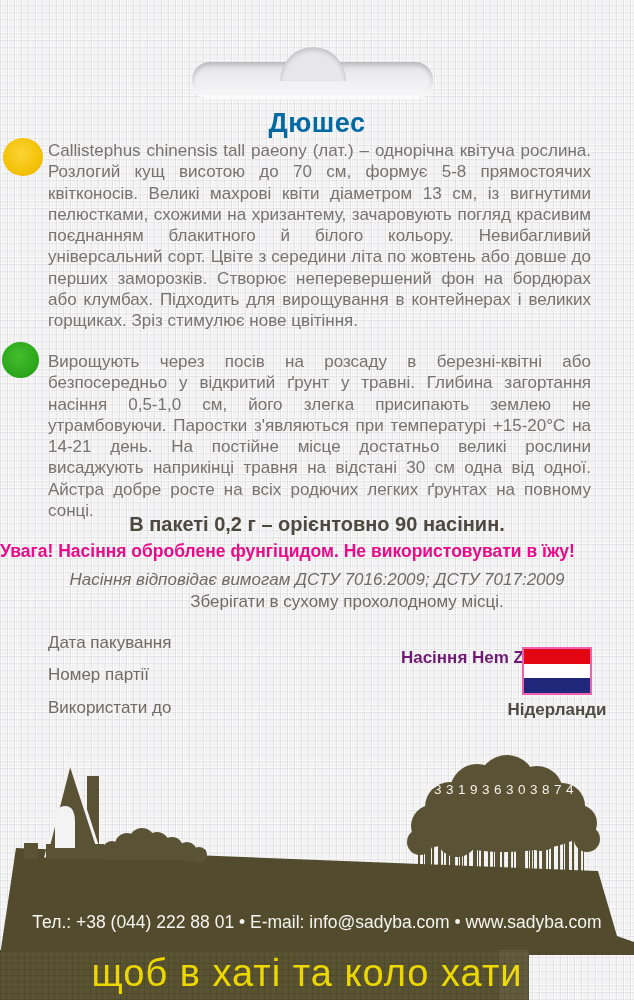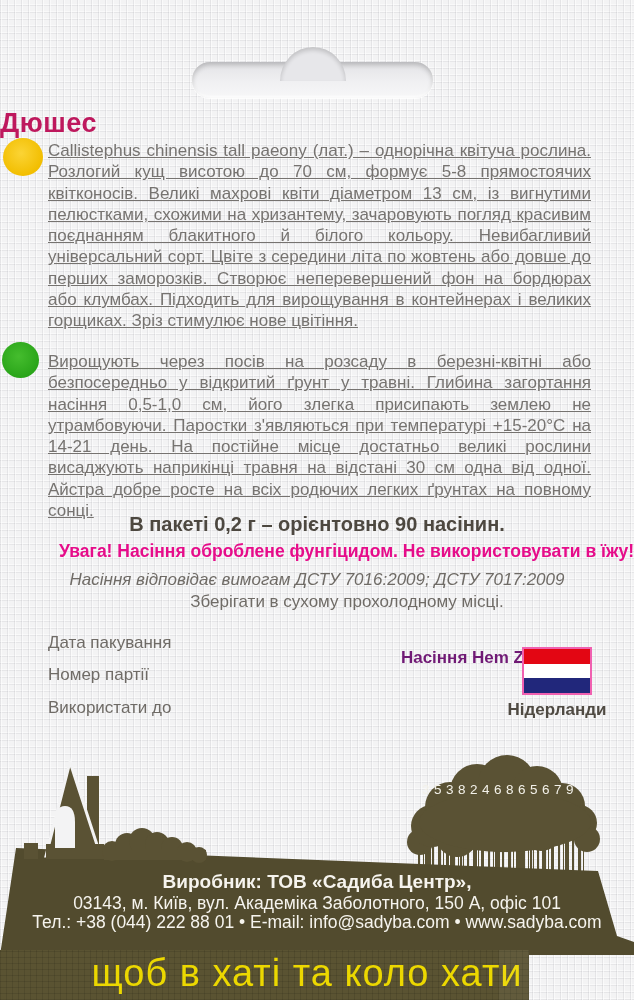--- a/index.html
+++ b/index.html
@@ -19,37 +19,37 @@
     background:linear-gradient(180deg,#e3e3e6 0%,#f0f0f2 55%,#f7f7f8 100%);
     box-shadow:inset 0 3px 5px rgba(0,0,0,.20), inset 0 -2px 2px rgba(255,255,255,.85), 0 1px 1px rgba(255,255,255,.9);
   }
   .hang-slot::before{
     content:"";position:absolute;top:-15px;left:50%;transform:translateX(-50%);
     width:66px;height:34px;border-radius:50% 50% 0 0 / 100% 100% 0 0;
     background:#e7e7ea;box-shadow:inset 0 3px 4px rgba(0,0,0,.16);
   }
 
   .title{
-    left:0;top:108px;width:634px;
-    font-size:27px;font-weight:bold;color:#be185d;letter-spacing:.5px;
+    left:0;top:108px;width:634px;text-align:center;
+    font-size:27px;font-weight:bold;color:#0369a1;letter-spacing:.5px;
   }
 
   .dot{border-radius:50%;}
   .dot-yellow{left:3px;top:138px;width:40px;height:38px;background:radial-gradient(circle at 45% 40%,#fbd435,#f2be00 70%);}
   .dot-green{left:2px;top:342px;width:37px;height:36px;background:radial-gradient(circle at 45% 40%,#45bd2e,#28a318 75%);}
 
   .para{
     left:48px;width:543px;text-align:justify;
-    font-size:17px;line-height:21.3px;color:#767370;text-decoration:underline;
+    font-size:17px;line-height:21.3px;color:#767370;
   }
   .p1{top:140px;}
   .p2{top:351px;}
 
   .packet-info{left:0;top:513px;width:634px;text-align:center;font-size:20px;font-weight:bold;color:#4d4840;}
-  .warning{left:0;top:541px;width:634px;text-align:right;font-size:17.5px;font-weight:bold;color:#e60c8a;}
+  .warning{left:0;top:541px;width:634px;text-align:left;font-size:17.5px;font-weight:bold;color:#e60c8a;}
   .standards{left:0;width:634px;text-align:center;font-size:17px;color:#6f6b66;}
   .std1{top:570px;font-style:italic;} .std2{top:592px;padding-left:30px;}
 
   .field-label{left:48px;font-size:17px;color:#6f6b66;margin-top:6px;}
   .f1{top:627px;} .f2{top:659px;} .f3{top:692px;}
 
   .supplier{right:42px;top:648px;font-size:17px;font-weight:bold;color:#701a75;}
   .flag{
     left:522px;top:647px;width:70px;height:48px;box-sizing:border-box;
     border:2px solid #f060b0;display:flex;flex-direction:column;
@@ -152,21 +152,19 @@
       <circle cx="537" cy="42" r="26"></circle>
       <circle cx="562" cy="56" r="23"></circle>
       <circle cx="579" cy="73" r="18"></circle>
       <circle cx="587" cy="89" r="13"></circle>
       <circle cx="457" cy="86" r="21"></circle>
       <circle cx="500" cy="72" r="30"></circle>
       <circle cx="541" cy="79" r="22"></circle>
       <ellipse cx="505" cy="72" rx="86" ry="30"></ellipse>
     </g>
   </svg>
-  <div class="barcode-digits">3538246865679</div>
-  <div class="producer-line pl1">Виробник: ТОВ «Садиба Центр»,</div>
-  <div class="producer-line pl2">03143, м. Київ, вул. Академіка Заболотного, 150 А, офіс 101</div>
+  <div class="barcode-digits">4331936303874</div>
   <div class="producer-line pl3">Тел.: +38 (044) 222 88 01 • E-mail: info@sadyba.com • www.sadyba.com</div>
 </div>
 
 <div class="abs footer">
   <div class="slogan">щоб в хаті та коло хати</div>
 </div>
 
 </body></html>

